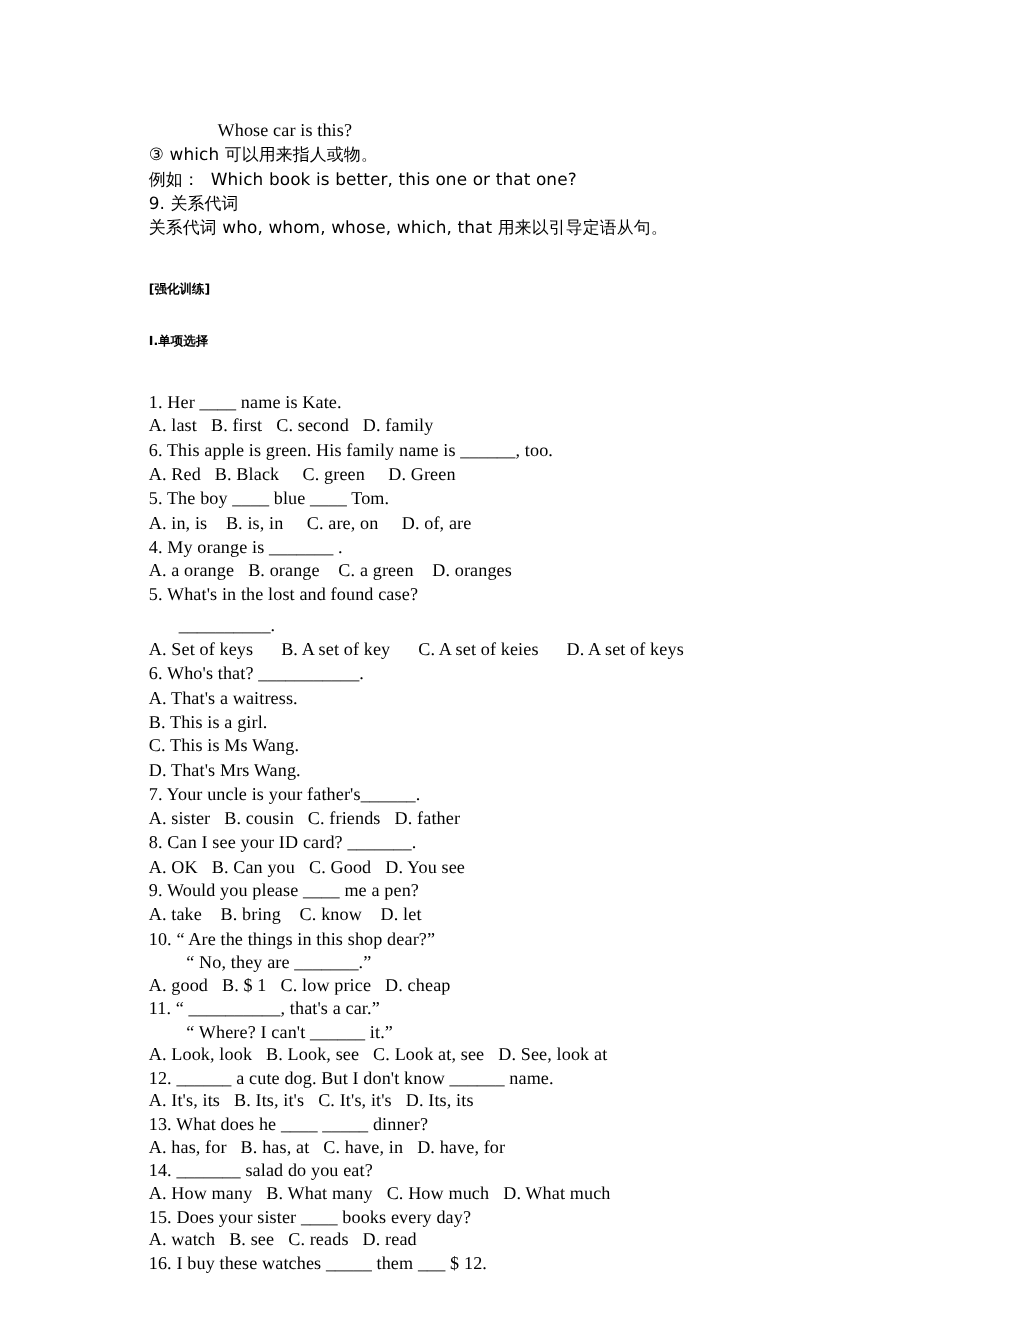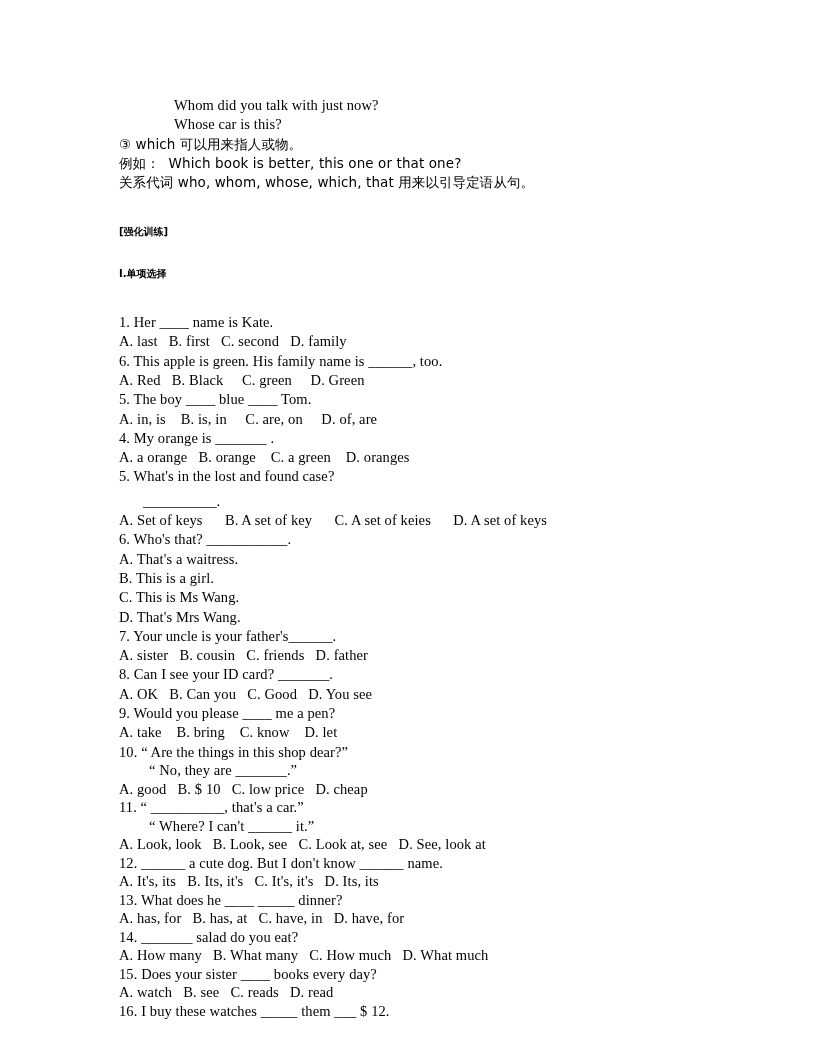--- a/index.html
+++ b/index.html
@@ -59,26 +59,26 @@
   .gap-xs { height: 5px; }
   
   .tight .line { line-height: 18.5px; }
 </style>
 </head>
 <body>
 
 <div class="page">
   <div class="doc-body">
 
-    <div class="line indent-example">Whom did you talk with just now?</div>
     <div class="line indent-example">Whose car is this?</div>
 
     <div class="line cn">③ which 可以用来指人或物。</div>
     <div class="line cn">例如：  Which book is better, this one or that one?</div>
 
+    <div class="line cn">9. 关系代词</div>
     <div class="line cn">关系代词 who, whom, whose, which, that 用来以引导定语从句。</div>
 
     <div class="gap-lg"></div>
 
     <div class="heading">[强化训练]</div>
 
     <div class="gap-md"></div>
 
     <div class="heading">I.单项选择</div>
 
@@ -132,21 +132,21 @@
       </div>
 
       <div>
         <div class="line">9. Would you please ____ me a pen?</div>
         <div class="line">A. take    B. bring    C. know    D. let</div>
       </div>
 
       <div class="tight">
         <div class="line">10. “ Are the things in this shop dear?”</div>
         <div class="line indent-quote">“ No, they are _______.”</div>
-        <div class="line">A. good   B. $ 10   C. low price   D. cheap</div>
+        <div class="line">A. good   B. $ 1   C. low price   D. cheap</div>
       </div>
 
       <div class="tight">
         <div class="line">11. “ __________, that's a car.”</div>
         <div class="line indent-quote">“ Where? I can't ______ it.”</div>
         <div class="line">A. Look, look   B. Look, see   C. Look at, see   D. See, look at</div>
       </div>
 
       <div class="tight">
         <div class="line">12. ______ a cute dog. But I don't know ______ name.</div>

